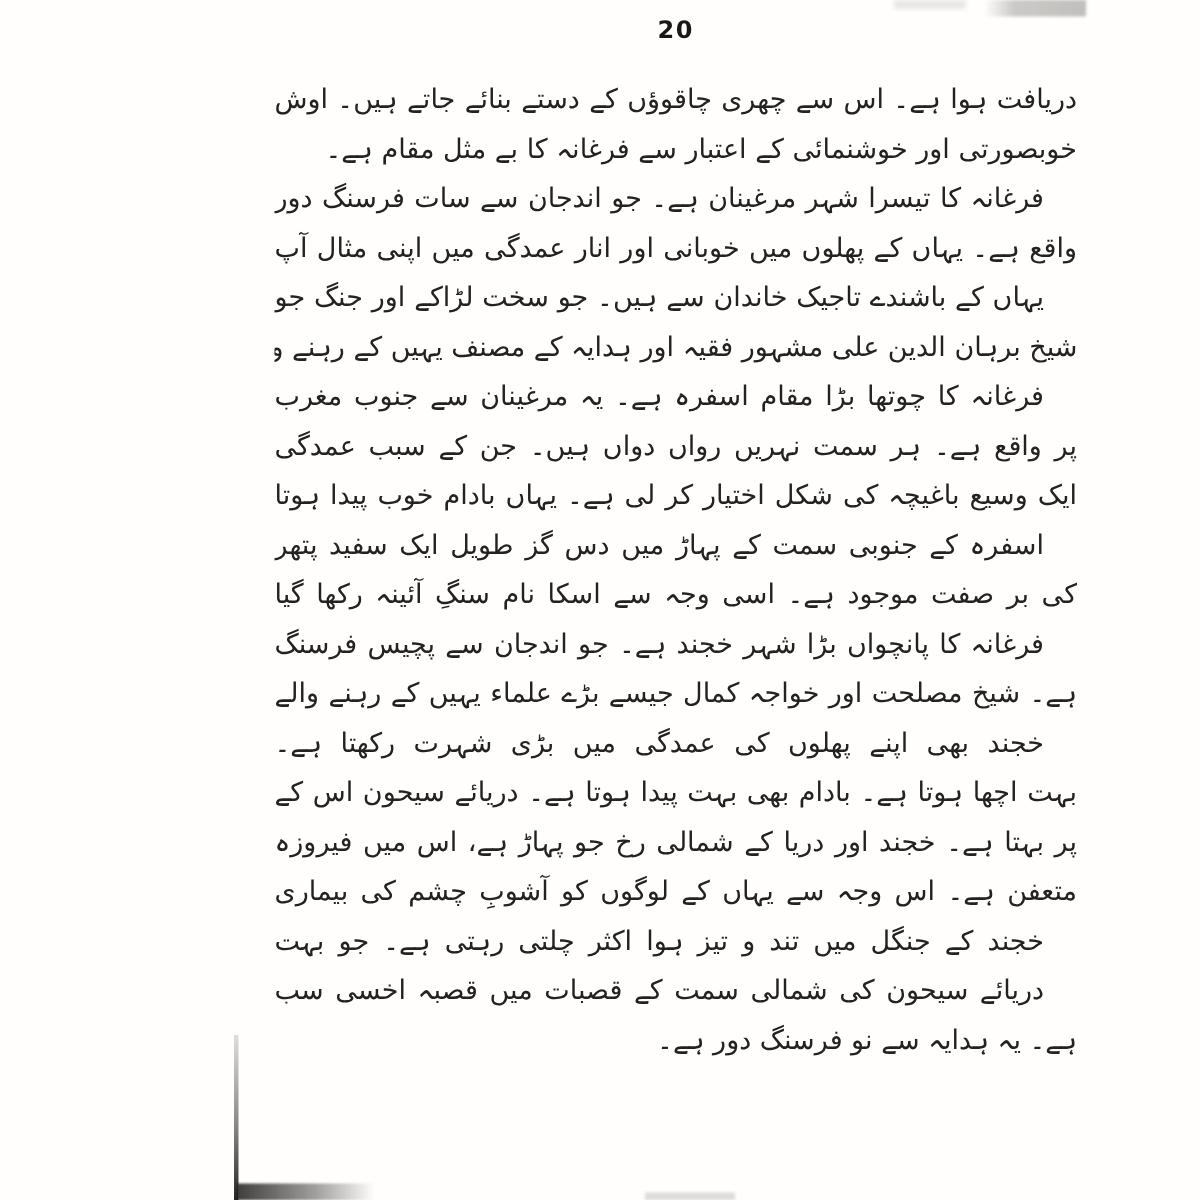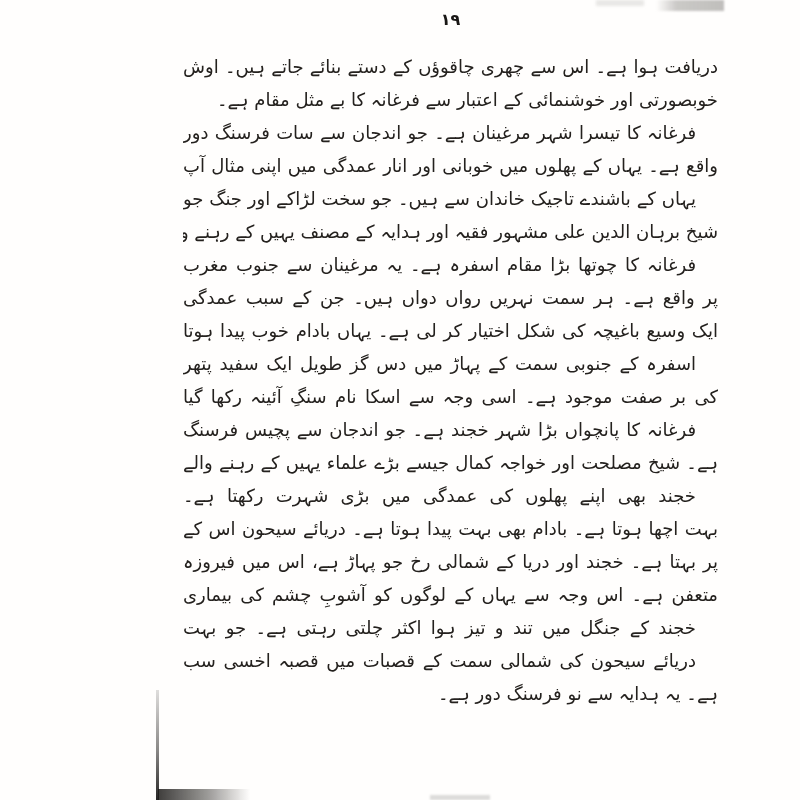--- a/index.html
+++ b/index.html
@@ -111,21 +111,21 @@
     height: 5px;
     background: rgba(120,118,115,0.25);
     filter: blur(1.2px);
   }
 </style>
 </head>
 <body>
 
 <div class="scan-page">
 
-  <div class="page-number">۱۹</div>
+  <div class="page-number">20</div>
 
   <div class="text-block">
     <div class="line justify">دریافت ہوا ہے۔ اس سے چھری چاقوؤں کے دستے بنائے جاتے ہیں۔ اوش اپنی</div>
     <div class="line center">خوبصورتی اور خوشنمائی کے اعتبار سے فرغانہ کا بے مثل مقام ہے۔</div>
     <div class="line justify first">فرغانہ کا تیسرا شہر مرغینان ہے۔ جو اندجان سے سات فرسنگ دور جانب مغرب</div>
     <div class="line justify">واقع ہے۔ یہاں کے پھلوں میں خوبانی اور انار عمدگی میں اپنی مثال آپ ہیں۔ یہاں کا زرد</div>
     <div class="line justify first">یہاں کے باشندے تاجیک خاندان سے ہیں۔ جو سخت لڑاکے اور جنگ جو ہیں۔</div>
     <div class="line leftish">شیخ برہان الدین علی مشہور فقیہ اور ہدایہ کے مصنف یہیں کے رہنے والے تھے۔</div>
     <div class="line justify first">فرغانہ کا چوتھا بڑا مقام اسفرہ ہے۔ یہ مرغینان سے جنوب مغرب میں نو فرسنگ</div>
     <div class="line justify">پر واقع ہے۔ ہر سمت نہریں رواں دواں ہیں۔ جن کے سبب عمدگی علاقہ نے</div>

